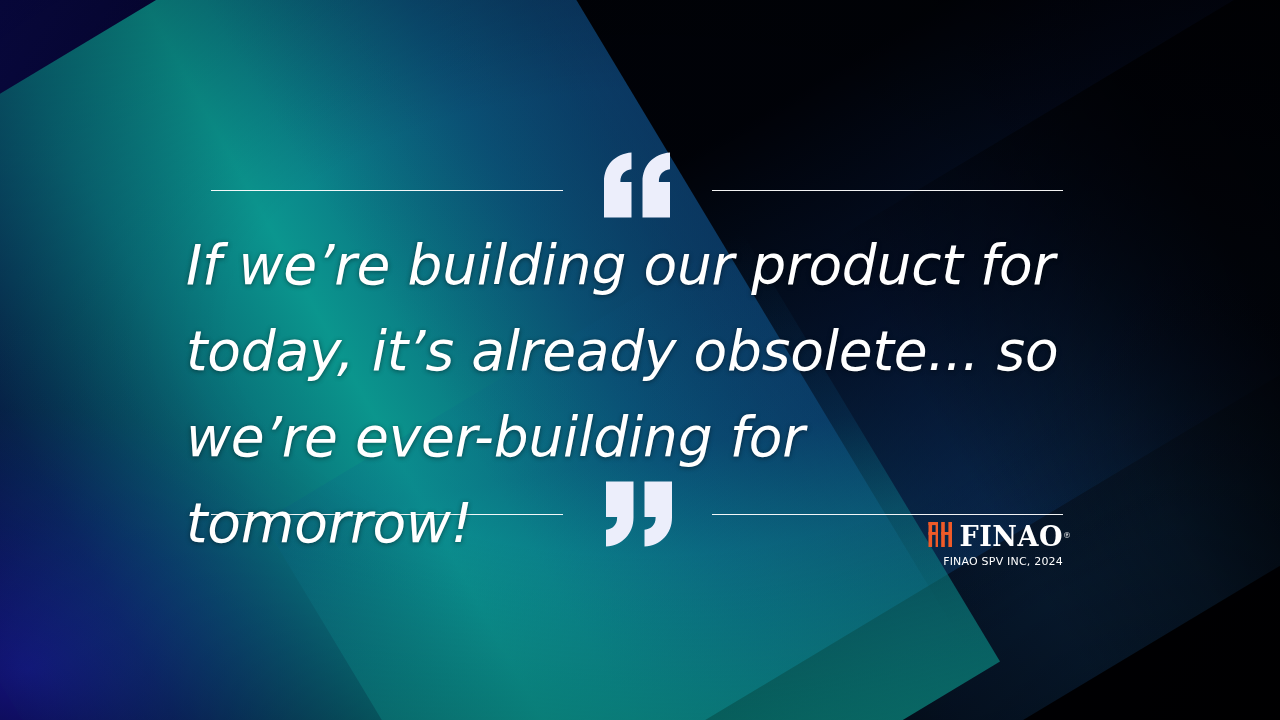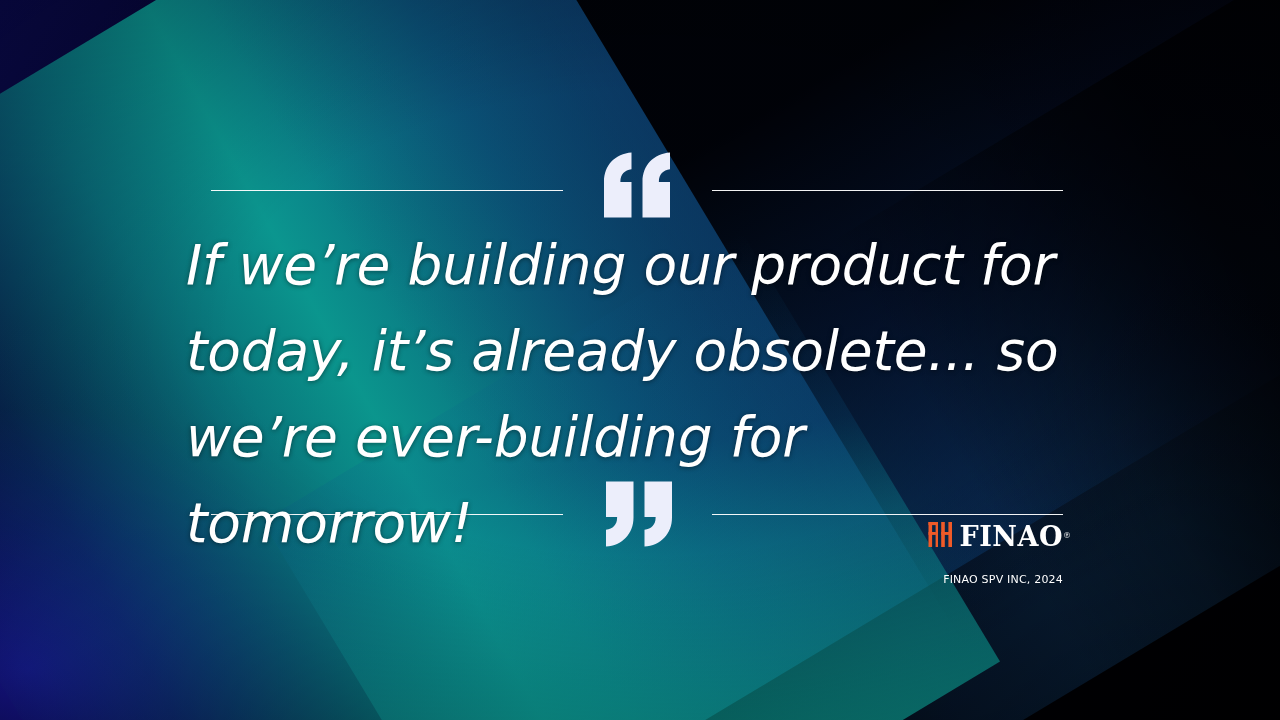--- a/index.html
+++ b/index.html
@@ -201,21 +201,21 @@
   }
   .logo-tm {
     position:absolute;
     top:-1px; right:-8px;
     font-size:8px;
     font-weight:400;
     color:#ffffff;
     letter-spacing:0;
   }
   .logo-caption {
-    margin-top:21px;
+    margin-top:3px;
     font-family:"DejaVu Sans","Liberation Sans",sans-serif;
     font-size:11px;
     font-weight:400;
     color:#ffffff;
     letter-spacing:0.2px;
   }
 </style>
 </head>
 <body>
 

